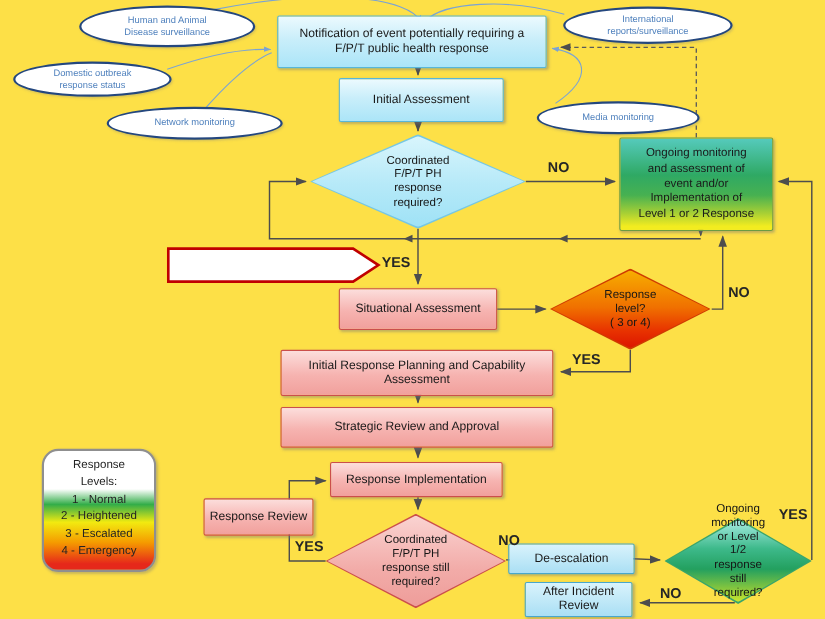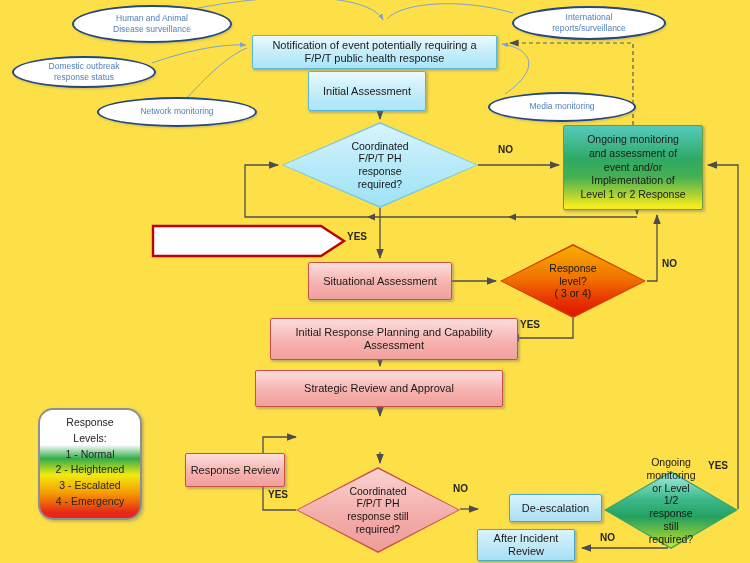--- a/index.html
+++ b/index.html
@@ -20,21 +20,21 @@
   .diamond .inner{position:absolute;inset:1.7px;clip-path:polygon(50% 0,100% 50%,50% 100%,0 50%);
            display:flex;align-items:center;justify-content:center;text-align:center;
            white-space:pre-line;font-size:10.5px;line-height:1.2;color:#161616;}
   .d-cyan{background:#76c7e4;} .d-cyan .inner{background:linear-gradient(180deg,#d8f5fc 0%,#b5e9f8 55%,#9fe2f6 100%);}
   .d-pink{background:#cb4f4b;} .d-pink .inner{background:linear-gradient(180deg,#fad3d1 0%,#f2aba8 60%,#ee9d9a 100%);}
   .d-orange{background:#cf3a00;} .d-orange .inner{background:linear-gradient(180deg,#f7ad00 0%,#f07000 48%,#e83300 78%,#dd1500 100%);}
   .d-green{background:#3aa56b;} .d-green .inner{background:linear-gradient(180deg,#a7ece3 0%,#3db98a 35%,#23a05f 60%,#8ac83c 85%,#cbe72e 100%);}
   .oval{position:absolute;z-index:2;border:2.4px solid #24477e;border-radius:50%;background:#fff;
         display:flex;align-items:center;justify-content:center;text-align:center;white-space:pre-line;
         color:#4f81bd;font-size:8.5px;line-height:1.3;box-shadow:1px 1.5px 2px rgba(130,130,130,.3);}
-  .lbl{position:absolute;z-index:3;font-size:10px;font-weight:600;color:#262626;}
+  .lbl{position:absolute;z-index:3;font-size:13px;font-weight:600;color:#262626;}
   .overlay-text{position:absolute;z-index:3;text-align:center;white-space:pre-line;color:#161616;}
   .legend{position:absolute;z-index:2;left:38px;top:408px;width:104px;height:112px;
           border:2px solid #8f8f8f;border-radius:15px;box-sizing:border-box;
           background:linear-gradient(180deg,#ffffff 0%,#ffffff 32%,#33ad49 45%,#f2ea10 60%,#f59b00 77%,#e6281a 95%);
           text-align:center;font-size:10.5px;line-height:1.5;color:#242424;padding-top:5px;
           box-shadow:1.5px 1.5px 2.5px rgba(120,120,120,.4);}
   .legend .t{white-space:pre-line;}
 </style>
 </head>
 <body>
@@ -89,34 +89,35 @@
 
   <div class="oval" style="left:72px;top:5px;width:156px;height:34px;"><span>Human and Animal
 Disease surveillance</span></div>
   <div class="oval" style="left:512px;top:6px;width:150px;height:30px;"><span>International
 reports/surveillance</span></div>
   <div class="oval" style="left:12px;top:56px;width:140px;height:28px;"><span>Domestic outbreak
 response status</span></div>
   <div class="oval" style="left:97px;top:97px;width:156px;height:26px;"><span>Network monitoring</span></div>
   <div class="oval" style="left:488px;top:92px;width:144px;height:26px;text-align:right;"><span>Media monitoring</span></div>
 
-  <div class="box cyan" style="left:252px;top:35px;width:245px;height:34px;"><span>Notification of event potentially requiring a
+  <div class="box cyan" style="left:252px;top:14px;width:245px;height:48px;"><span>Notification of event potentially requiring a
 F/P/T public health response</span></div>
-  <div class="box cyan" style="left:308px;top:71px;width:118px;height:40px;"><span>Initial Assessment</span></div>
+  <div class="box cyan" style="left:308px;top:71px;width:150px;height:40px;"><span>Initial Assessment</span></div>
   <div class="box greenbox" style="left:563px;top:125px;width:140px;height:85px;"><span>Ongoing monitoring
 and assessment of
 event and/or
 Implementation of
 Level 1 or 2 Response</span></div>
   <div class="box pink" style="left:308px;top:262px;width:144px;height:38px;"><span>Situational Assessment</span></div>
-  <div class="box pink" style="left:270px;top:318px;width:248px;height:42px;"><span>Initial Response Planning and Capability
+  <div class="box pink" style="left:255px;top:318px;width:248px;height:42px;"><span>Initial Response Planning and Capability
 Assessment</span></div>
   <div class="box pink" style="left:255px;top:370px;width:248px;height:37px;"><span>Strategic Review and Approval</span></div>
+  <div class="box pink" style="left:300px;top:420px;width:157px;height:32px;"><span>Response Implementation</span></div>
   <div class="box pink" style="left:185px;top:453px;width:100px;height:34px;"><span>Response Review</span></div>
-  <div class="box blue" style="left:509px;top:494px;width:93px;height:28px;"><span>De-escalation</span></div>
+  <div class="box blue" style="left:462px;top:494px;width:115px;height:28px;"><span>De-escalation</span></div>
   <div class="box blue" style="left:477px;top:529px;width:98px;height:32px;align-items:flex-end;"><span>After Incident
 Review</span></div>
 
   <div class="diamond d-cyan" style="left:282px;top:122px;width:196px;height:86px;">
     <div class="inner">Coordinated
 F/P/T PH
 response
 required?</div>
   </div>
   <div class="diamond d-orange" style="left:500px;top:244px;width:146px;height:74px;">

